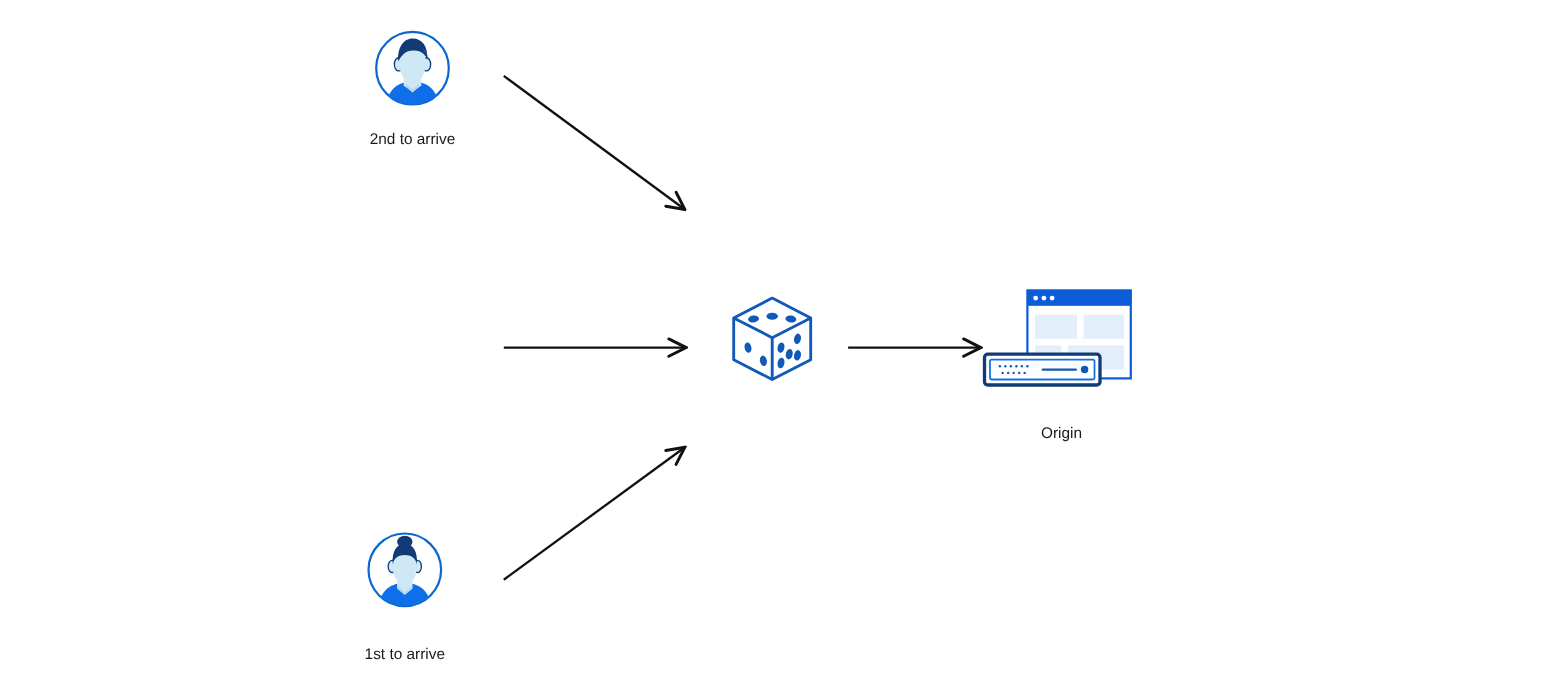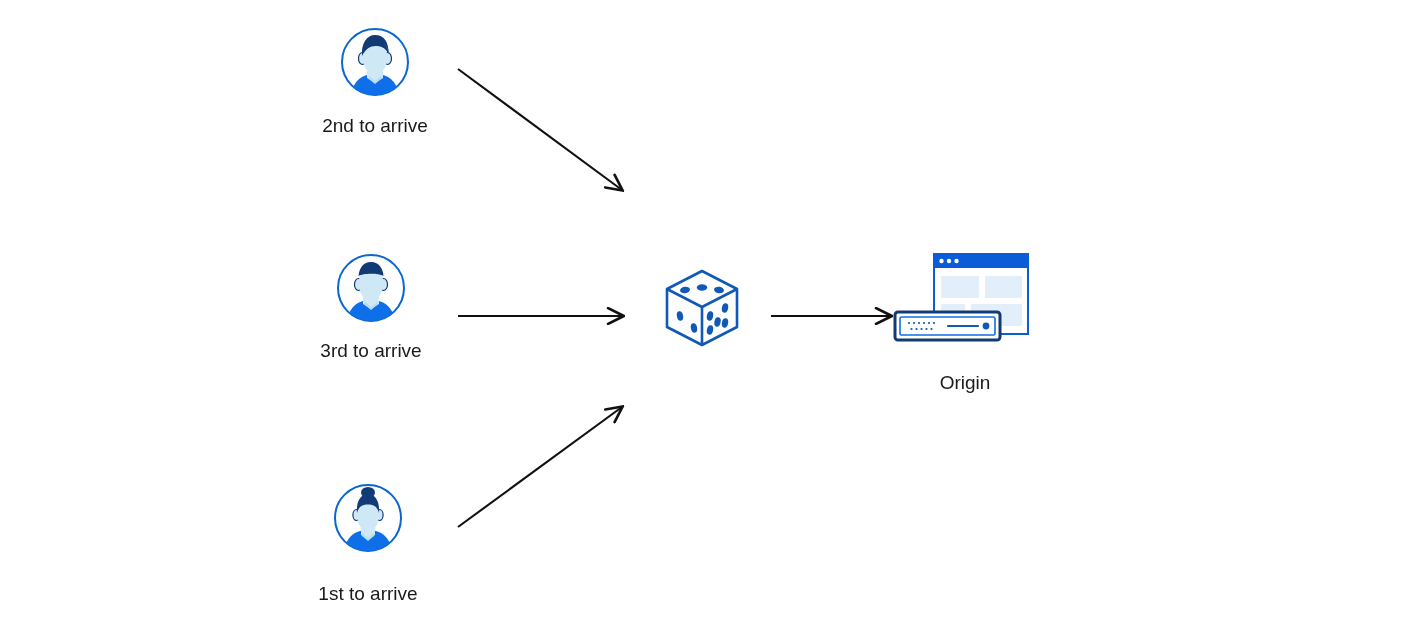--- a/index.html
+++ b/index.html
@@ -18,42 +18,42 @@
     background: #ffffff;
     overflow: hidden;
   }
   .node {
     position: absolute;
     display: flex;
     flex-direction: column;
     align-items: center;
   }
   .node-label {
-    font-size: 19px;
+    font-size: 14px;
     line-height: 24px;
     color: #1a1a1a;
     white-space: nowrap;
     text-align: center;
     font-weight: 400;
   }
   .avatar-wrap {
     width: 72px;
     height: 72px;
   }
   .client-1 { left: 300px; top: 26px; width: 150px; }
   .client-2 { left: 296px; top: 252px; width: 150px; }
   .client-3 { left: 293px; top: 482px; width: 150px; }
   .client-1 .node-label { margin-top: 16px; }
   .client-2 .node-label { margin-top: 15px; }
   .client-3 .node-label { margin-top: 28px; }
 
   .dice-node { left: 659px; top: 265px; width: 86px; }
   .dice-wrap { width: 86px; height: 86px; }
 
-  .origin-node { left: 890px; top: 250px; width: 150px; }
+  .origin-node { left: 890px; top: 260px; width: 150px; }
   .origin-wrap { width: 150px; height: 105px; }
   .origin-node .node-label { margin-top: 16px; }
 
   .arrow-layer {
     position: absolute;
     left: 0; top: 0;
     width: 1405px;
     height: 633px;
     pointer-events: none;
   }
@@ -92,42 +92,20 @@
           <ellipse cx="48.5" cy="32.5" rx="4" ry="6" fill="#cfe8f5" stroke="#123a75" stroke-width="1.2"></ellipse>
           <path d="M24 31 C24 18 29.5 12 36 12 C42.5 12 48 18 48 31 C48 41 44 48 36 48 C28 48 24 41 24 31 Z" fill="#cfe8f5"></path>
           <path d="M23 30 C22 17 28 9 36 9 C45 9 50 16 49.5 28 C47 23 44 20.5 38 20 C32 19.5 27 22 23 30 Z" fill="#123a75"></path>
           <path d="M44 17 C48 19 50 23 49.6 27.5 C48.6 24 46.6 20 44 17 Z" fill="#1b4f93"></path>
         </g>
       </svg>
     </div>
     <div class="node-label">2nd to arrive</div>
   </div>
 
-  <div class="node client-2">
-    <div class="avatar-wrap">
-      <svg viewBox="0 0 72 72" width="72" height="72" xmlns="http://www.w3.org/2000/svg">
-        <defs>
-          <clipPath id="c2clip">
-              <circle cx="36" cy="36" r="33"></circle>
-            </clipPath>
-        </defs>
-        <circle cx="36" cy="36" r="33" fill="#ffffff" stroke="#0b67d0" stroke-width="2"></circle>
-        <g clip-path="url(#c2clip)">
-          <path d="M12 74 C12 56 22 48 36 48 C50 48 60 56 60 74 Z" fill="#0f6fe8"></path>
-          <path d="M28 42 L28 52 L36 57 L44 52 L44 42 Z" fill="#cfe8f5"></path>
-          <path d="M30 50 L36 55 L42 50 L42 53 L36 58 L30 53 Z" fill="#b8dcef"></path>
-          <ellipse cx="23.5" cy="32.5" rx="4" ry="6" fill="#cfe8f5" stroke="#123a75" stroke-width="1.2"></ellipse>
-          <ellipse cx="48.5" cy="32.5" rx="4" ry="6" fill="#cfe8f5" stroke="#123a75" stroke-width="1.2"></ellipse>
-          <path d="M24 31 C24 18 29.5 12 36 12 C42.5 12 48 18 48 31 C48 41 44 48 36 48 C28 48 24 41 24 31 Z" fill="#cfe8f5"></path>
-          <path d="M23.5 29 C22.5 17 28 10 36 10 C44 10 49.5 17 48.5 29 L48.5 24 C44 21 28 21 23.5 24 Z" fill="#123a75"></path>
-        </g>
-      </svg>
-    </div>
-    <div class="node-label">3rd to arrive</div>
-  </div>
 
   <div class="node client-3">
     <div class="avatar-wrap">
       <svg viewBox="0 0 72 72" width="72" height="72" xmlns="http://www.w3.org/2000/svg">
         <defs>
           <clipPath id="c3clip">
               <circle cx="36" cy="36" r="33"></circle>
             </clipPath>
         </defs>
         <circle cx="36" cy="36" r="33" fill="#ffffff" stroke="#0b67d0" stroke-width="2"></circle>

